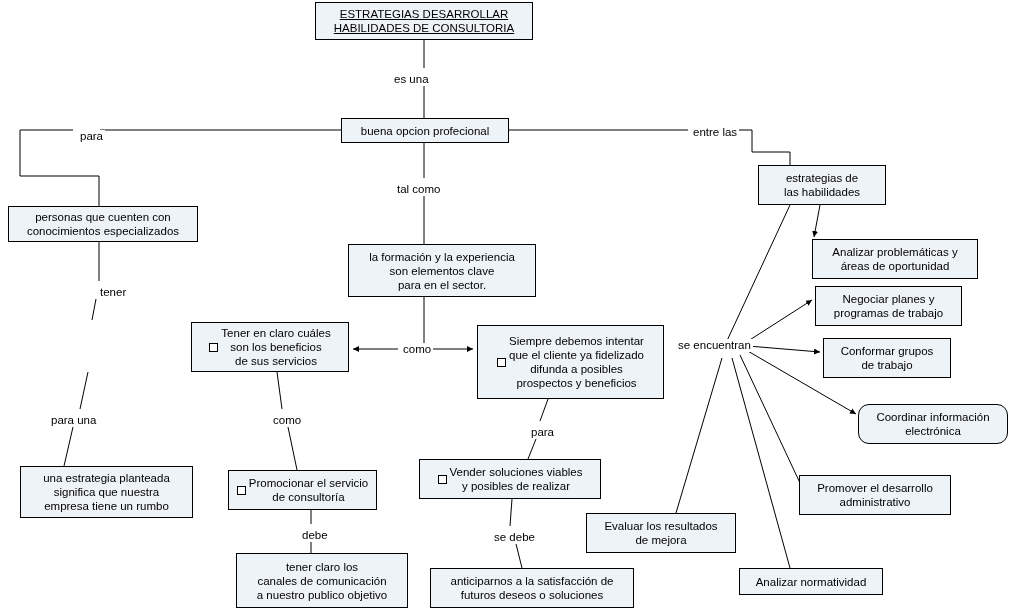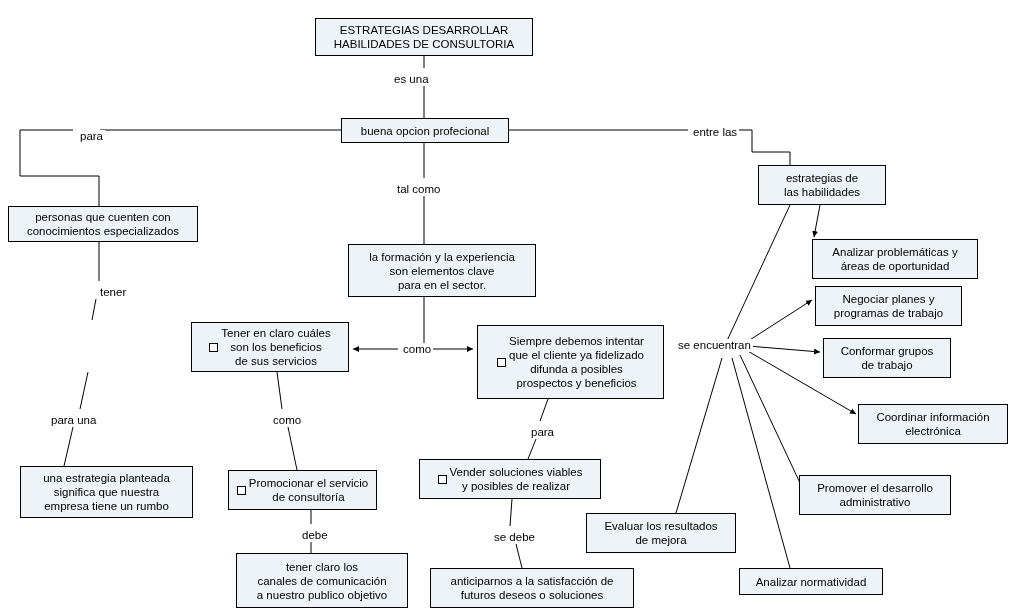--- a/index.html
+++ b/index.html
@@ -116,21 +116,21 @@
 
       <path d="M745,343 L812,300" marker-end="url(#arrow)"></path>
       <path d="M748,346 L820,352" marker-end="url(#arrow)"></path>
       <path d="M746,350 L856,414" marker-end="url(#arrow)"></path>
       <path d="M740,355 L800,483"></path>
       <path d="M732,358 L790,568"></path>
       <path d="M722,358 L676,513"></path>
     </g>
   </svg>
 
-  <div class="node" style="left:315px; top:18px; width:218px; height:38px;">
+  <div class="node" style="left:315px; top:2px; width:218px; height:38px;text-decoration:underline;">
     <span>ESTRATEGIAS DESARROLLAR
 HABILIDADES DE CONSULTORIA</span>
   </div>
 
   <div class="node" style="left:341px; top:118px; width:168px; height:25px;">
     <span>buena opcion profecional</span>
   </div>
 
   <div class="node" style="left:8px; top:206px; width:190px; height:36px;">
     <span>personas que cuenten con
@@ -197,21 +197,21 @@
   <div class="node" style="left:815px; top:286px; width:147px; height:40px;">
     <span>Negociar planes y
 programas de trabajo</span>
   </div>
 
   <div class="node" style="left:823px; top:338px; width:128px; height:40px;">
     <span>Conformar grupos
 de trabajo</span>
   </div>
 
-  <div class="node" style="left:858px; top:404px; width:150px; height:40px;">
+  <div class="node" style="left:858px; top:404px; width:150px; height:40px;border-radius:11px;">
     <span>Coordinar información
 electrónica</span>
   </div>
 
   <div class="node" style="left:799px; top:475px; width:152px; height:40px;">
     <span>Promover el desarrollo
 administrativo</span>
   </div>
 
   <div class="node" style="left:586px; top:513px; width:150px; height:40px;">

